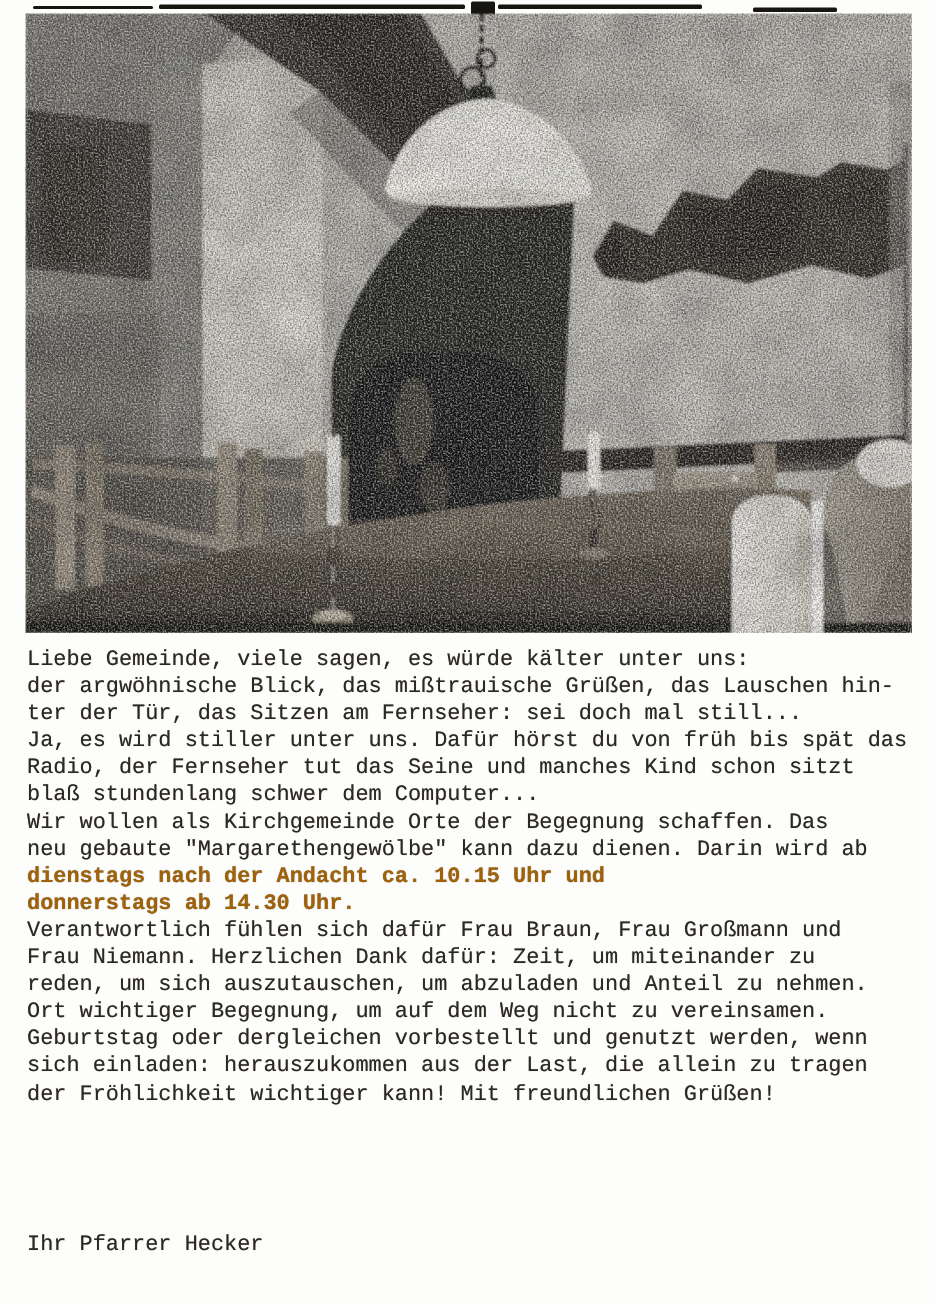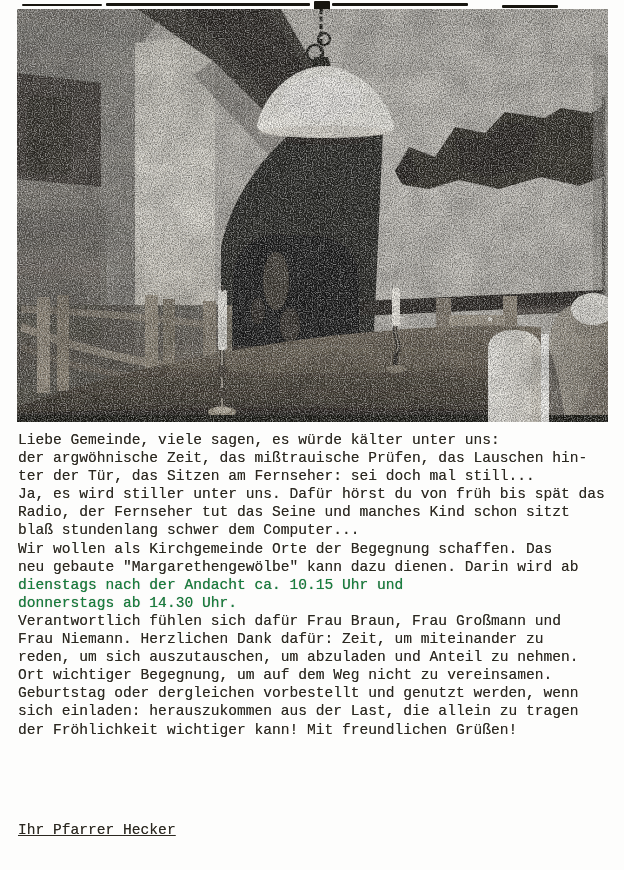--- a/index.html
+++ b/index.html
@@ -8,24 +8,24 @@
     font-family:"Liberation Mono","DejaVu Sans Mono",monospace;
   }
   .artifact-seg{position:absolute;background:#17150f;border-radius:1px;}
   .photo-wrap{position:absolute;left:17px;top:9px;width:591px;height:413px;}
   .article{position:absolute;left:18px;top:431px;width:598px;}
   .ln{
     white-space:nowrap;height:18.1px;line-height:18.1px;font-size:14.6px;
     color:#2b2820;letter-spacing:0px;
     text-shadow:0 0 .5px rgba(43,40,32,.55);
   }
-  .ln.bold{font-weight:normal;color:#15803d;text-shadow:0 0 .7px rgba(28,25,19,.6);}
+  .ln.bold{font-weight:bold;color:#a16207;text-shadow:0 0 .7px rgba(28,25,19,.6);}
   .signature{
     position:absolute;left:18px;top:822px;font-size:14.6px;color:#2b2820;
-    text-shadow:0 0 .5px rgba(43,40,32,.55);white-space:nowrap;text-decoration:underline;
+    text-shadow:0 0 .5px rgba(43,40,32,.55);white-space:nowrap;
   }
 </style>
 </head>
 <body>
 
 <div class="page">
 
   <div class="artifact-seg" style="left:22px;top:4px;width:80px;height:2px;"></div>
   <div class="artifact-seg" style="left:106px;top:3px;width:204px;height:3px;"></div>
   <div class="artifact-seg" style="left:314px;top:1px;width:16px;height:9px;"></div>
@@ -196,21 +196,21 @@
 
         <rect width="591" height="413" filter="url(#mottle)" opacity="0.16"></rect>
         <rect width="591" height="413" filter="url(#grainA)" opacity="0.38"></rect>
         <rect width="591" height="413" filter="url(#grainB)" opacity="0.45"></rect>
       </g>
     </svg>
   </div>
 
   <div class="article">
     <div class="ln">Liebe Gemeinde, viele sagen, es würde kälter unter uns:</div>
-    <div class="ln">der argwöhnische Zeit, das mißtrauische Prüfen, das Lauschen hin-</div>
+    <div class="ln">der argwöhnische Blick, das mißtrauische Grüßen, das Lauschen hin-</div>
     <div class="ln">ter der Tür, das Sitzen am Fernseher: sei doch mal still...</div>
     <div class="ln">Ja, es wird stiller unter uns. Dafür hörst du von früh bis spät das</div>
     <div class="ln">Radio, der Fernseher tut das Seine und manches Kind schon sitzt</div>
     <div class="ln">blaß stundenlang schwer dem Computer...</div>
     <div class="ln">Wir wollen als Kirchgemeinde Orte der Begegnung schaffen. Das</div>
     <div class="ln">neu gebaute "Margarethengewölbe" kann dazu dienen. Darin wird ab</div>
     <div class="ln bold">dienstags nach der Andacht ca. 10.15 Uhr und</div>
     <div class="ln bold">donnerstags ab 14.30 Uhr.</div>
     <div class="ln">Verantwortlich fühlen sich dafür Frau Braun, Frau Großmann und</div>
     <div class="ln">Frau Niemann. Herzlichen Dank dafür: Zeit, um miteinander zu</div>

